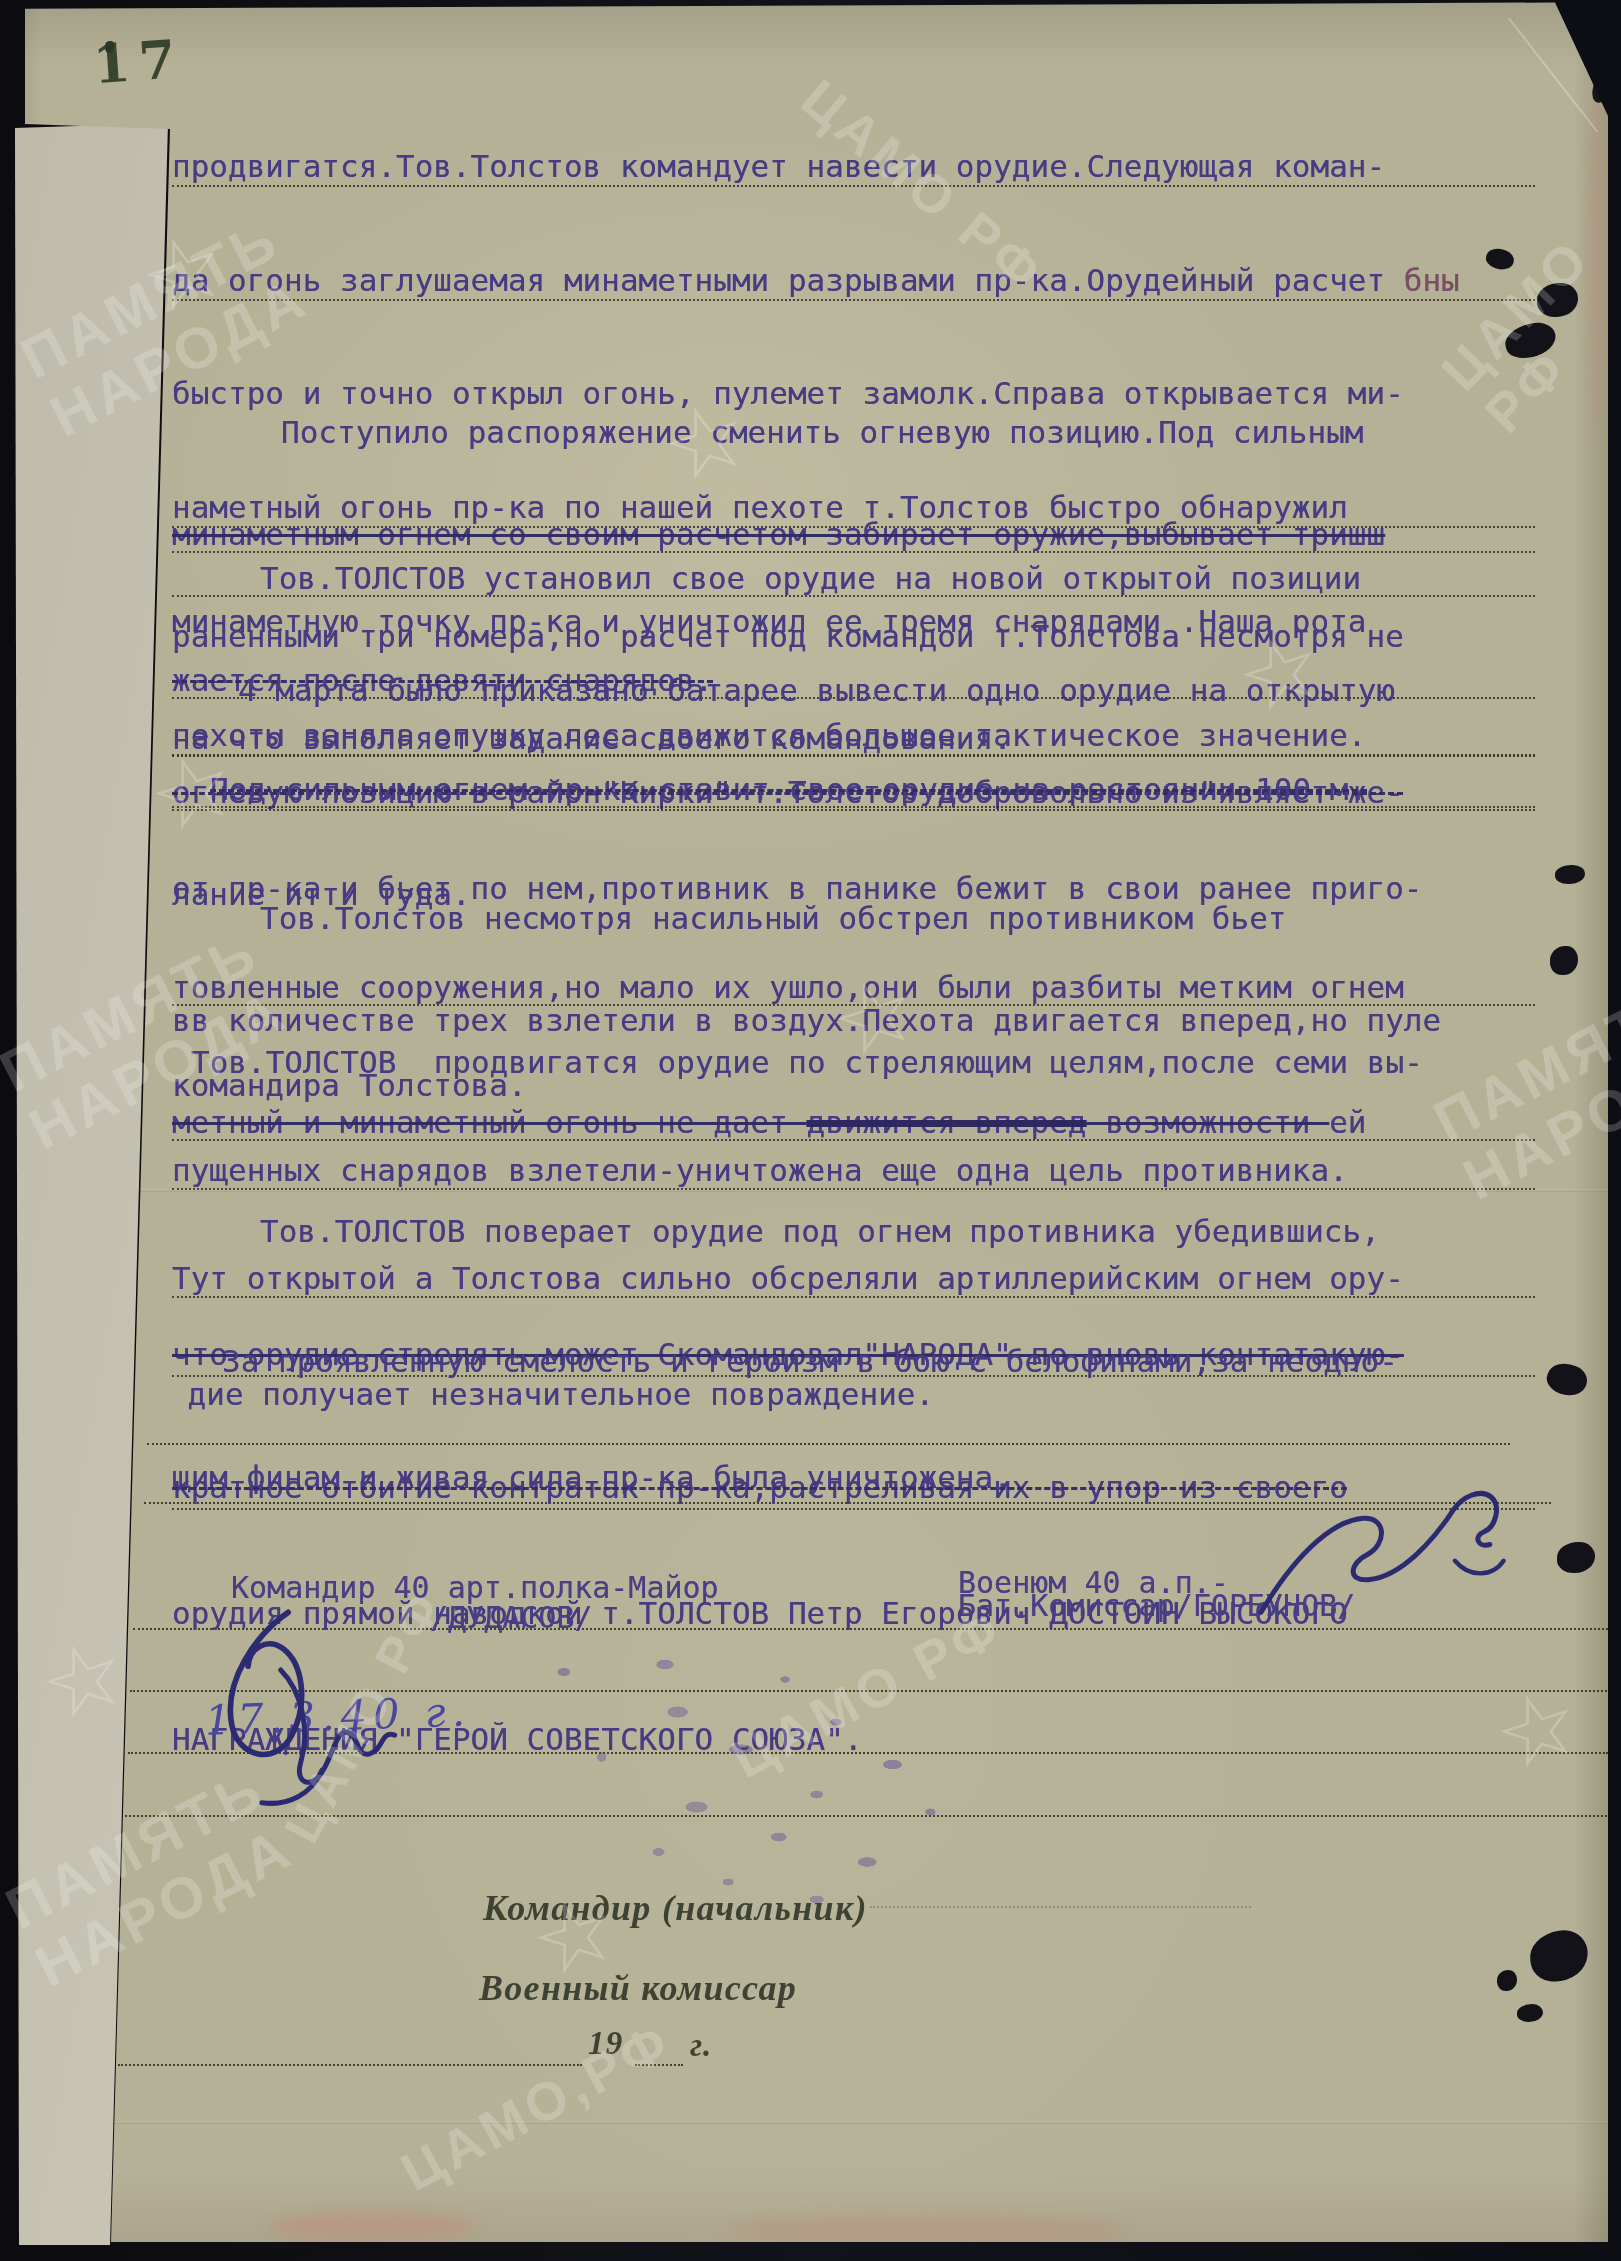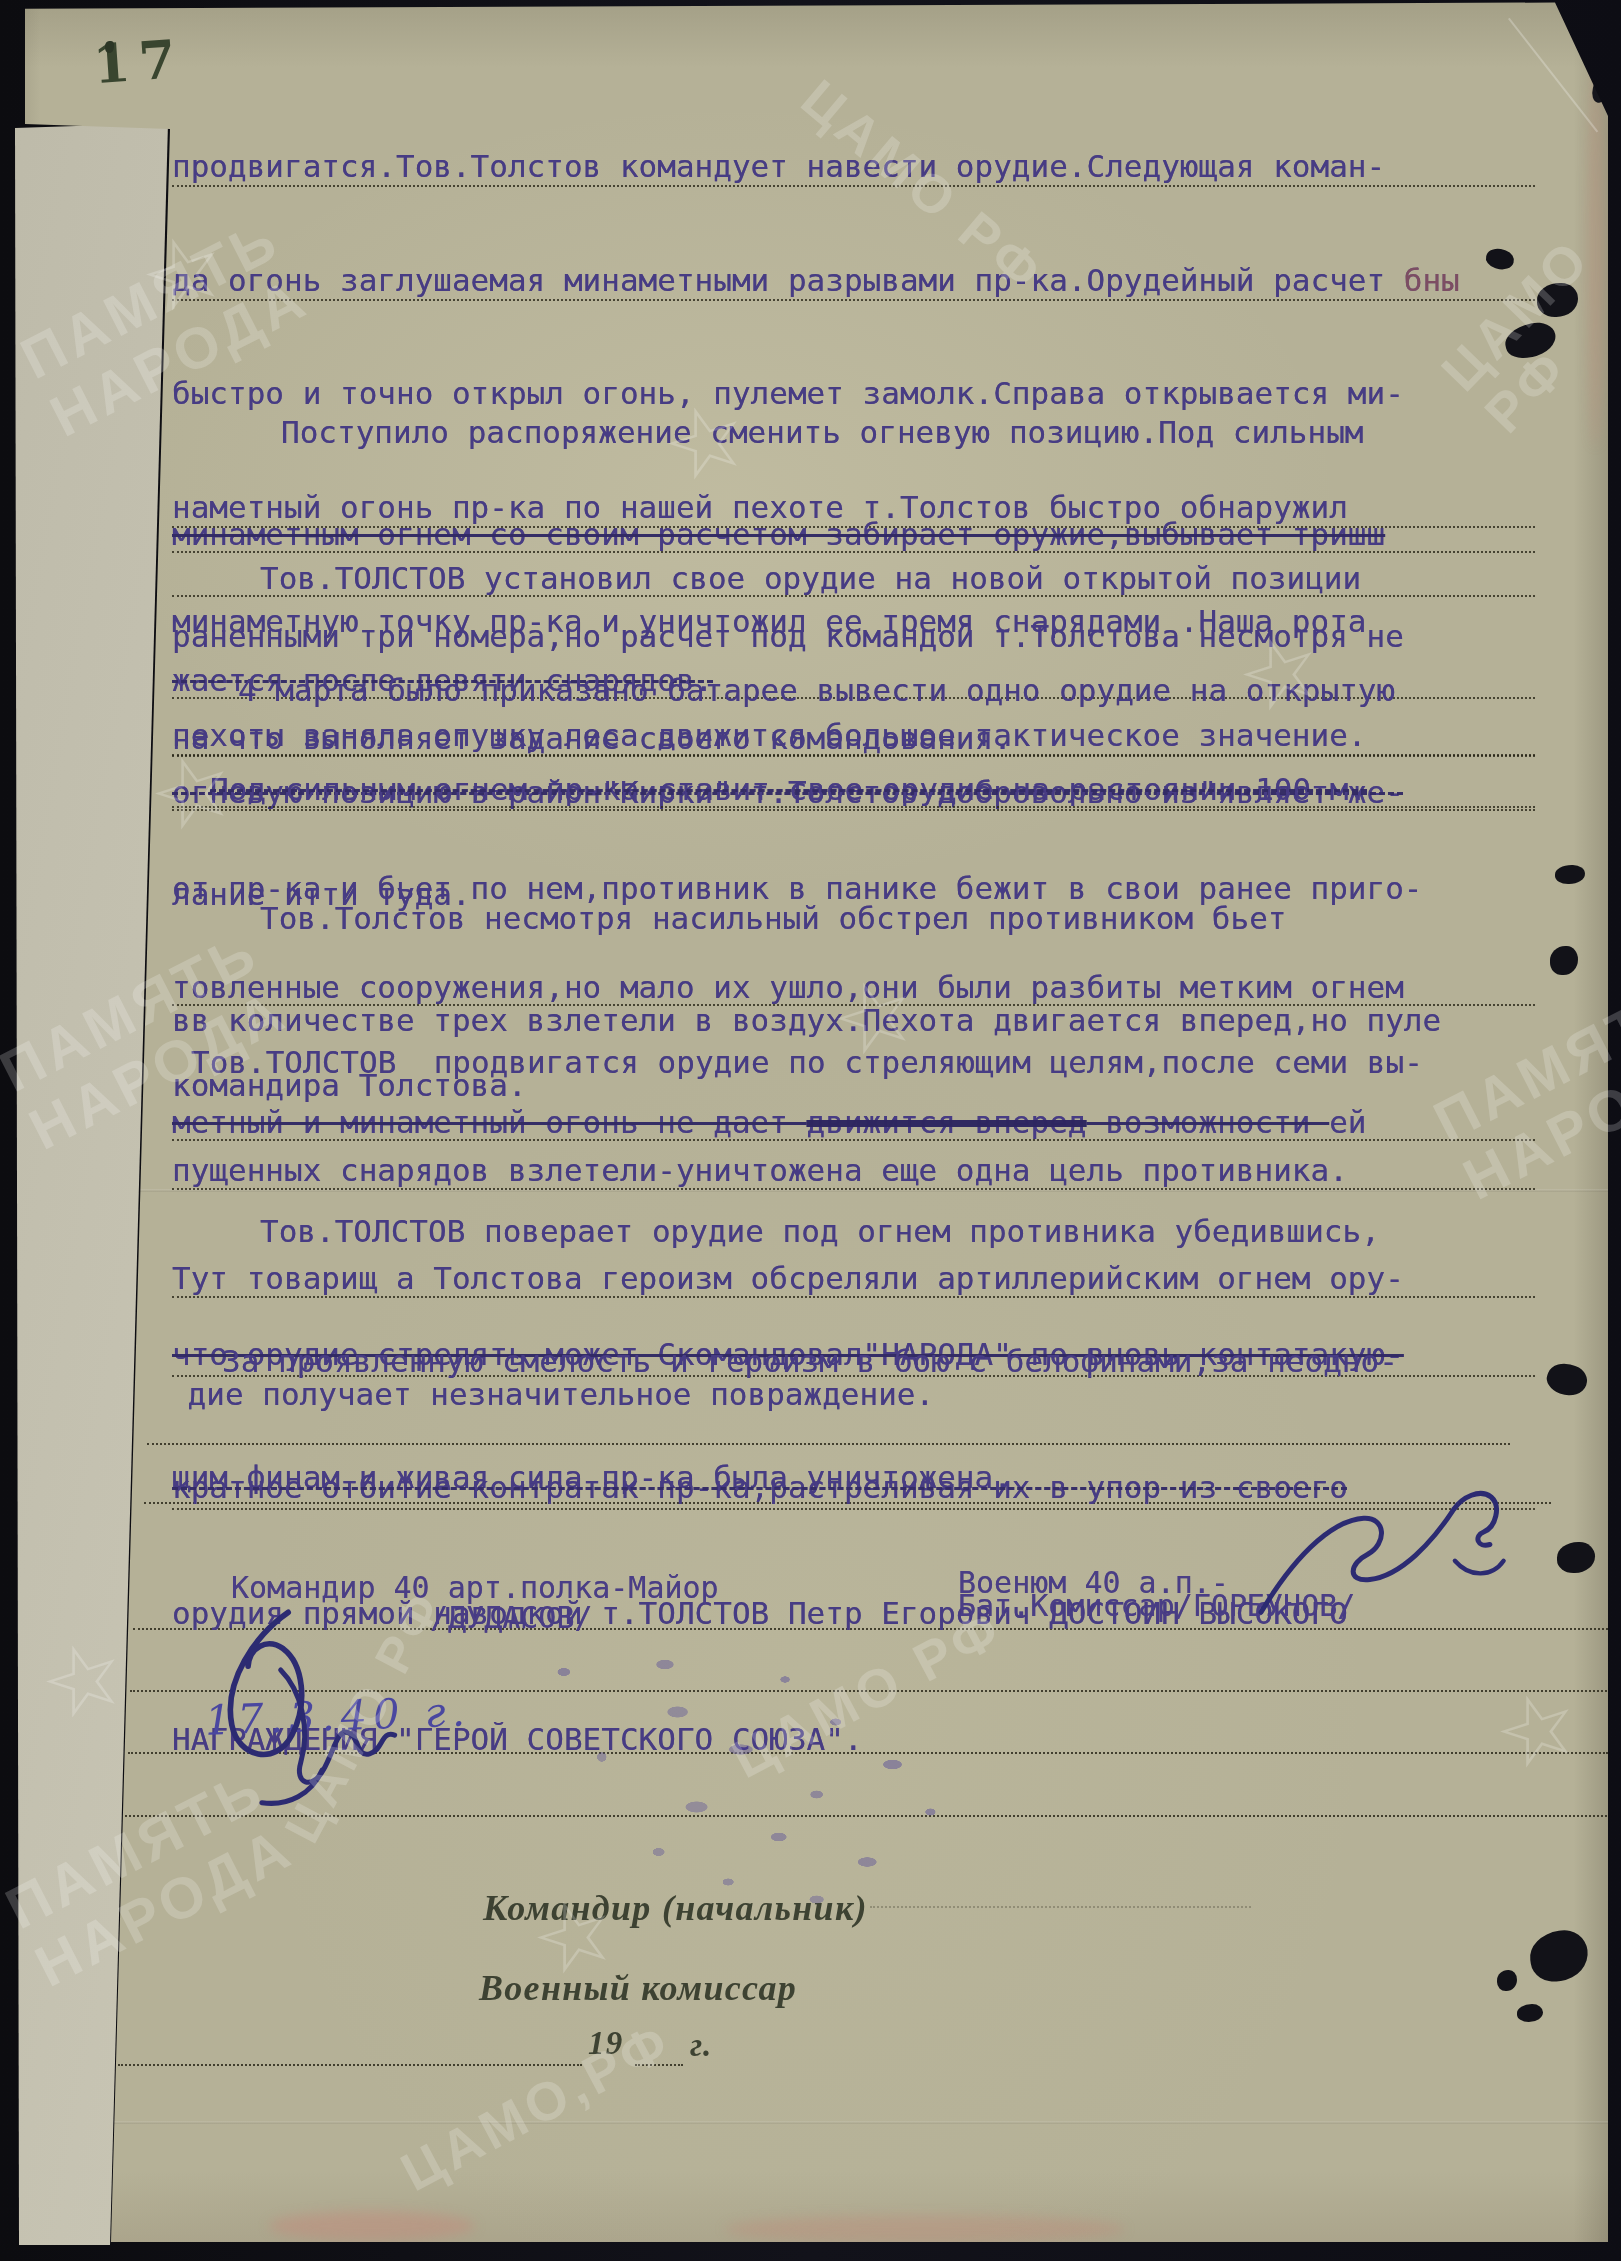--- a/index.html
+++ b/index.html
@@ -154,21 +154,21 @@
 
   <div class="para" style="top:833px;line-height:34px">
     <div class="line" style="padding-left:88px">Тов.Толстов несмотря насильный обстрел противником бьет</div>
     <div class="line">вв количестве трех взлетели в воздух.Пехота двигается вперед,но пуле</div>
     <div class="line ruled"><span class="struck">метный и минаметный огонь не дает </span><span class="heavy">движится вперед</span><span class="struck"> возможности </span><span>ей</span></div>
   </div>
 
   <div class="para" style="top:972px;line-height:36px">
     <div class="line" style="padding-left:19px">Тов.ТОЛСТОВ  продвигатся орудие по стреляющим целям,после семи вы-</div>
     <div class="line ruled">пущенных снарядов взлетели-уничтожена еще одна цель противника.</div>
-    <div class="line ruled">Тут товарищ а Толстова героизм обсреляли артиллерийским огнем ору-</div>
+    <div class="line ruled">Тут открытой а Толстова сильно обсреляли артиллерийским огнем ору-</div>
     <div class="line" style="padding-left:15.6px;margin-top:8.8px">дие получает незначительное повраждение.</div>
   </div>
 
   <div class="para" style="top:1129px;line-height:41px">
     <div class="line" style="padding-left:88px">Тов.ТОЛСТОВ поверает орудие под огнем противника убедившись,</div>
     <div class="line ruled struck">что орудие стрелять может Скомандовал"НАРОДА" по вновь контатакую-</div>
     <div class="line">щим финам и живая сила пр-ка была уничтожена.</div>
   </div>
 
   <div class="para" style="top:1256px;line-height:42px">

